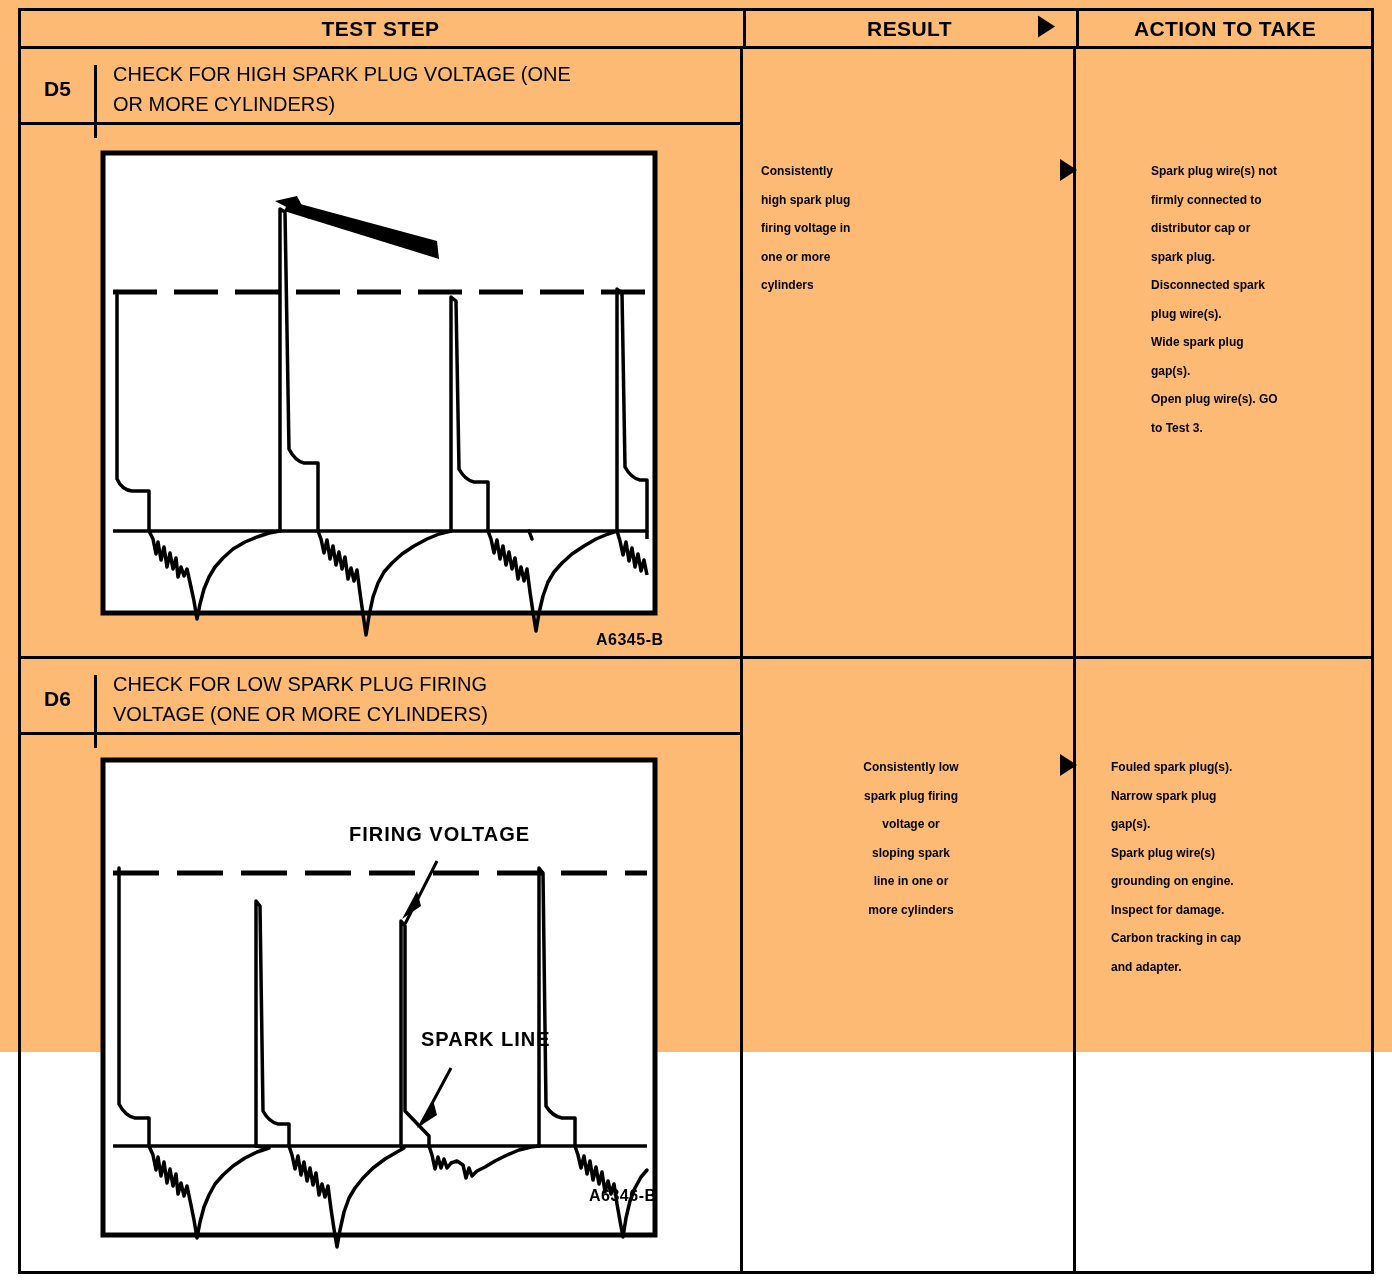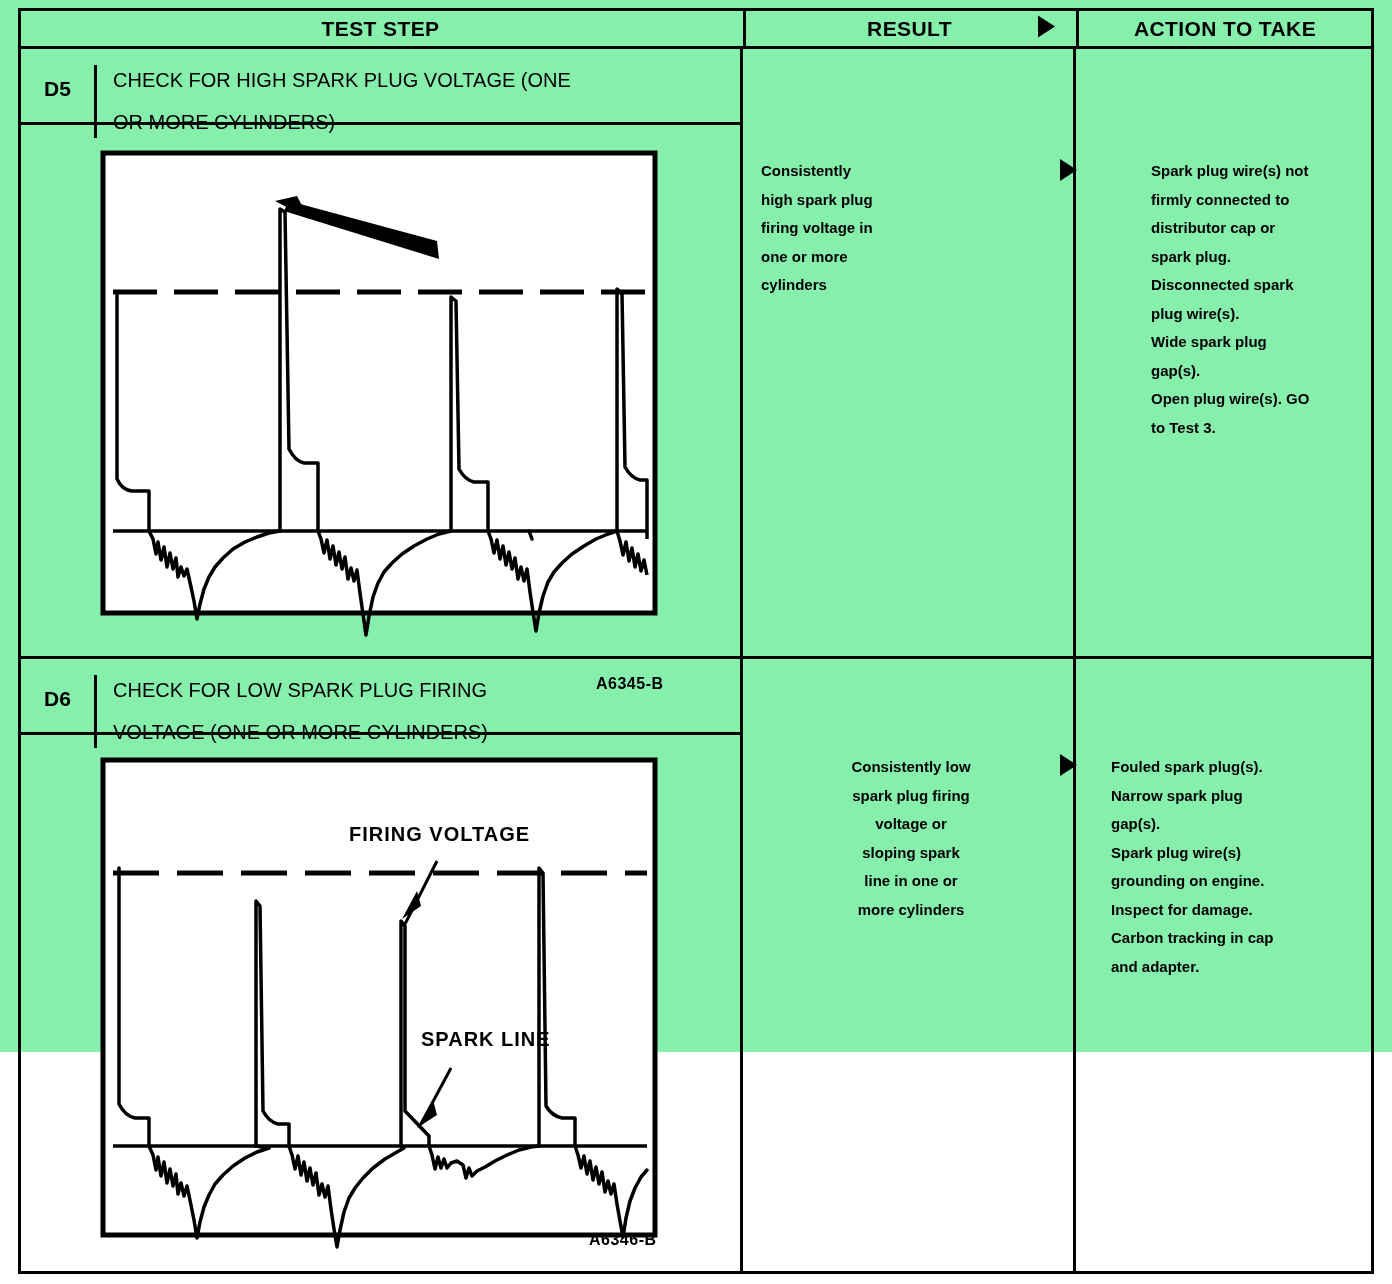--- a/index.html
+++ b/index.html
@@ -12,21 +12,21 @@
     height: 1284px;
     font-family: "Liberation Sans", sans-serif;
     color: #000000;
     overflow: hidden;
   }
 
   .page {
     position: relative;
     width: 1392px;
     height: 1052px;
-    background: #86efac;
+    background: #fdba74;
     text-decoration: underline;
   }
 
   
   .table {
     position: absolute;
     left: 18px;
     top: 8px;
     width: 1356px;
     height: 1266px;
@@ -107,28 +107,28 @@
     border-right: 3px solid #000;
   }
   .step-text {
     position: absolute;
     left: 76px; top: 0;
     right: 0;
     height: 100%;
     padding: 10px 8px 0 16px;
     box-sizing: border-box;
     font-size: 20px;
-    line-height: 42px;
+    line-height: 30px;
     white-space: pre-line;
   }
 
   
   .col-text {
     position: absolute;
-    font-size: 15px;
+    font-size: 12px;
     line-height: 28.5px;
     font-weight: bold;
     white-space: pre-line;
   }
   .result-text { left: 740px; width: 300px; }
   .action-text { left: 1090px; width: 280px; }
 
   .row-tri {
     position: absolute;
     left: 1039px;
@@ -143,21 +143,20 @@
     display: inline-block;
   }
 
   
   .figure { position: absolute; }
   .fig-label {
     position: absolute;
     font-size: 16px;
     font-weight: bold;
     letter-spacing: .5px;
-    margin-top: 44px;
   }
   svg { display: block; }
 </style>
 </head>
 <body>
 
 <div class="page">
   <div class="table">
 
     <div class="hdr-row">

